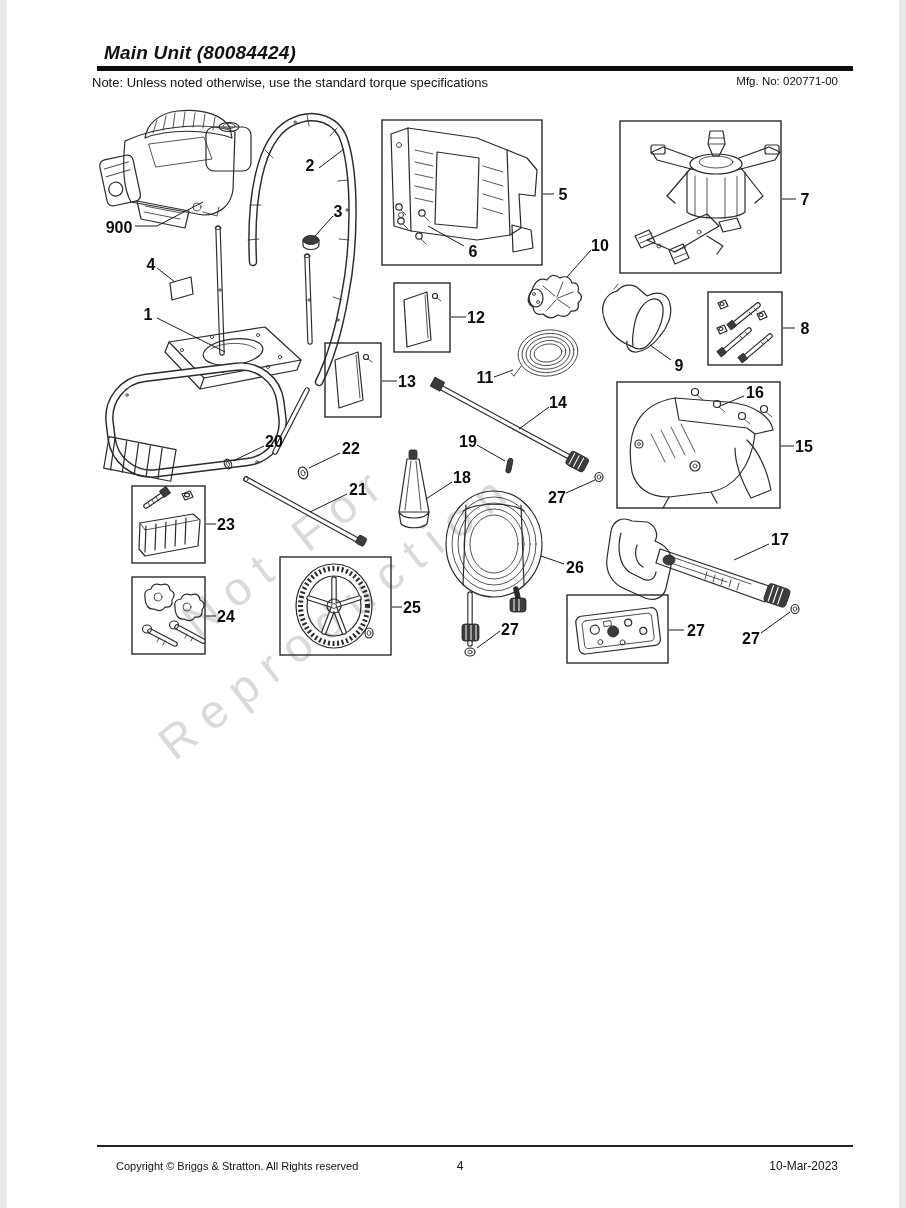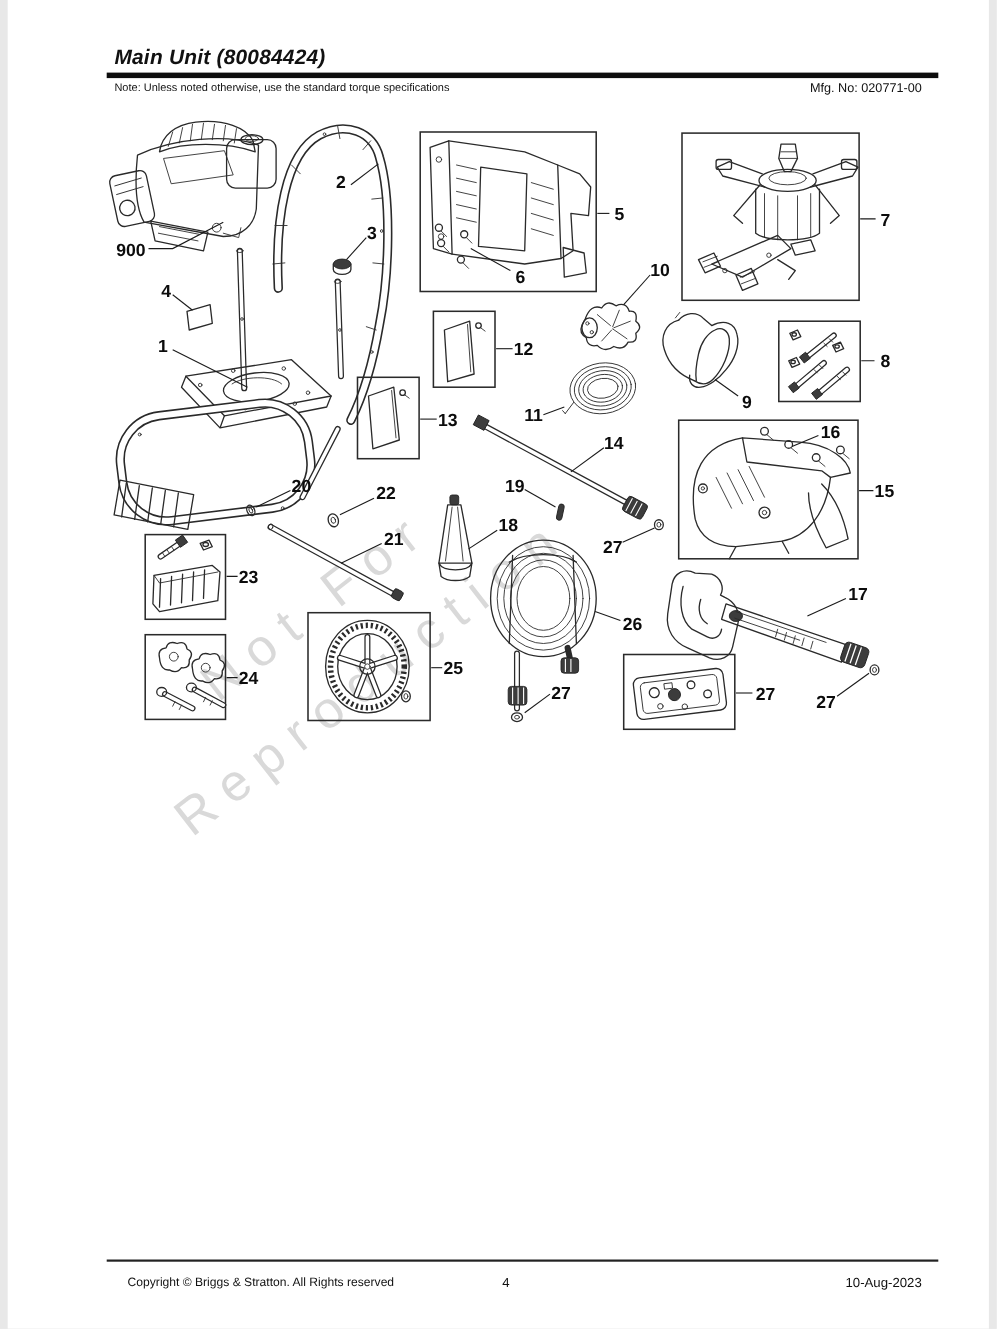--- a/index.html
+++ b/index.html
@@ -1,21 +1,21 @@
 <!DOCTYPE html>
 <html><head>
 <meta charset="utf-8">
 <style>
   html,body{margin:0;padding:0;background:#e8e8e8;}
   .page{position:relative;width:892px;height:1208px;background:#fff;margin:0 auto;overflow:hidden;
         font-family:"Liberation Sans",sans-serif;color:#111;}
   
   .hdr-title{position:absolute;left:97px;top:42px;font-size:19px;font-weight:bold;font-style:italic;letter-spacing:.2px;}
   .hdr-bar{position:absolute;left:90px;top:66px;width:756px;height:5px;background:#0d0d0d;}
-  .hdr-note{position:absolute;left:97px;top:75px;font-size:10px;}
+  .hdr-note{position:absolute;left:85px;top:75px;font-size:13px;}
   .hdr-mfg{position:absolute;right:61px;top:75px;font-size:11.5px;text-align:right;}
   
   .watermark{position:absolute;left:15px;top:500px;width:580px;text-align:center;
              transform:rotate(-38deg);font-size:47px;letter-spacing:.28em;color:#c2c2c2;
              opacity:.62;line-height:1.75;white-space:nowrap;pointer-events:none;}
   
   .ftr-rule{position:absolute;left:90px;top:1145px;width:756px;height:2px;background:#222;}
   .ftr-copy{position:absolute;left:109px;top:1160px;font-size:11px;}
   .ftr-page{position:absolute;left:0;top:1159px;width:906px;text-align:center;font-size:12px;}
   .ftr-date{position:absolute;right:61px;top:1159px;font-size:12px;}
@@ -449,14 +449,14 @@
       <text class="callout" x="550" y="503">27</text>
       <text class="callout" x="503" y="635">27</text>
       <text class="callout" x="689" y="636">27</text>
       <text class="callout" x="744" y="644">27</text>
     </g>
   </svg>
 
   <div class="ftr-rule"></div>
   <div class="ftr-copy">Copyright ©  Briggs &amp; Stratton. All Rights reserved</div>
   <div class="ftr-page">4</div>
-  <div class="ftr-date">10-Aug-2023</div>
+  <div class="ftr-date">10-Mar-2023</div>
 </div>
 
 </body></html>

